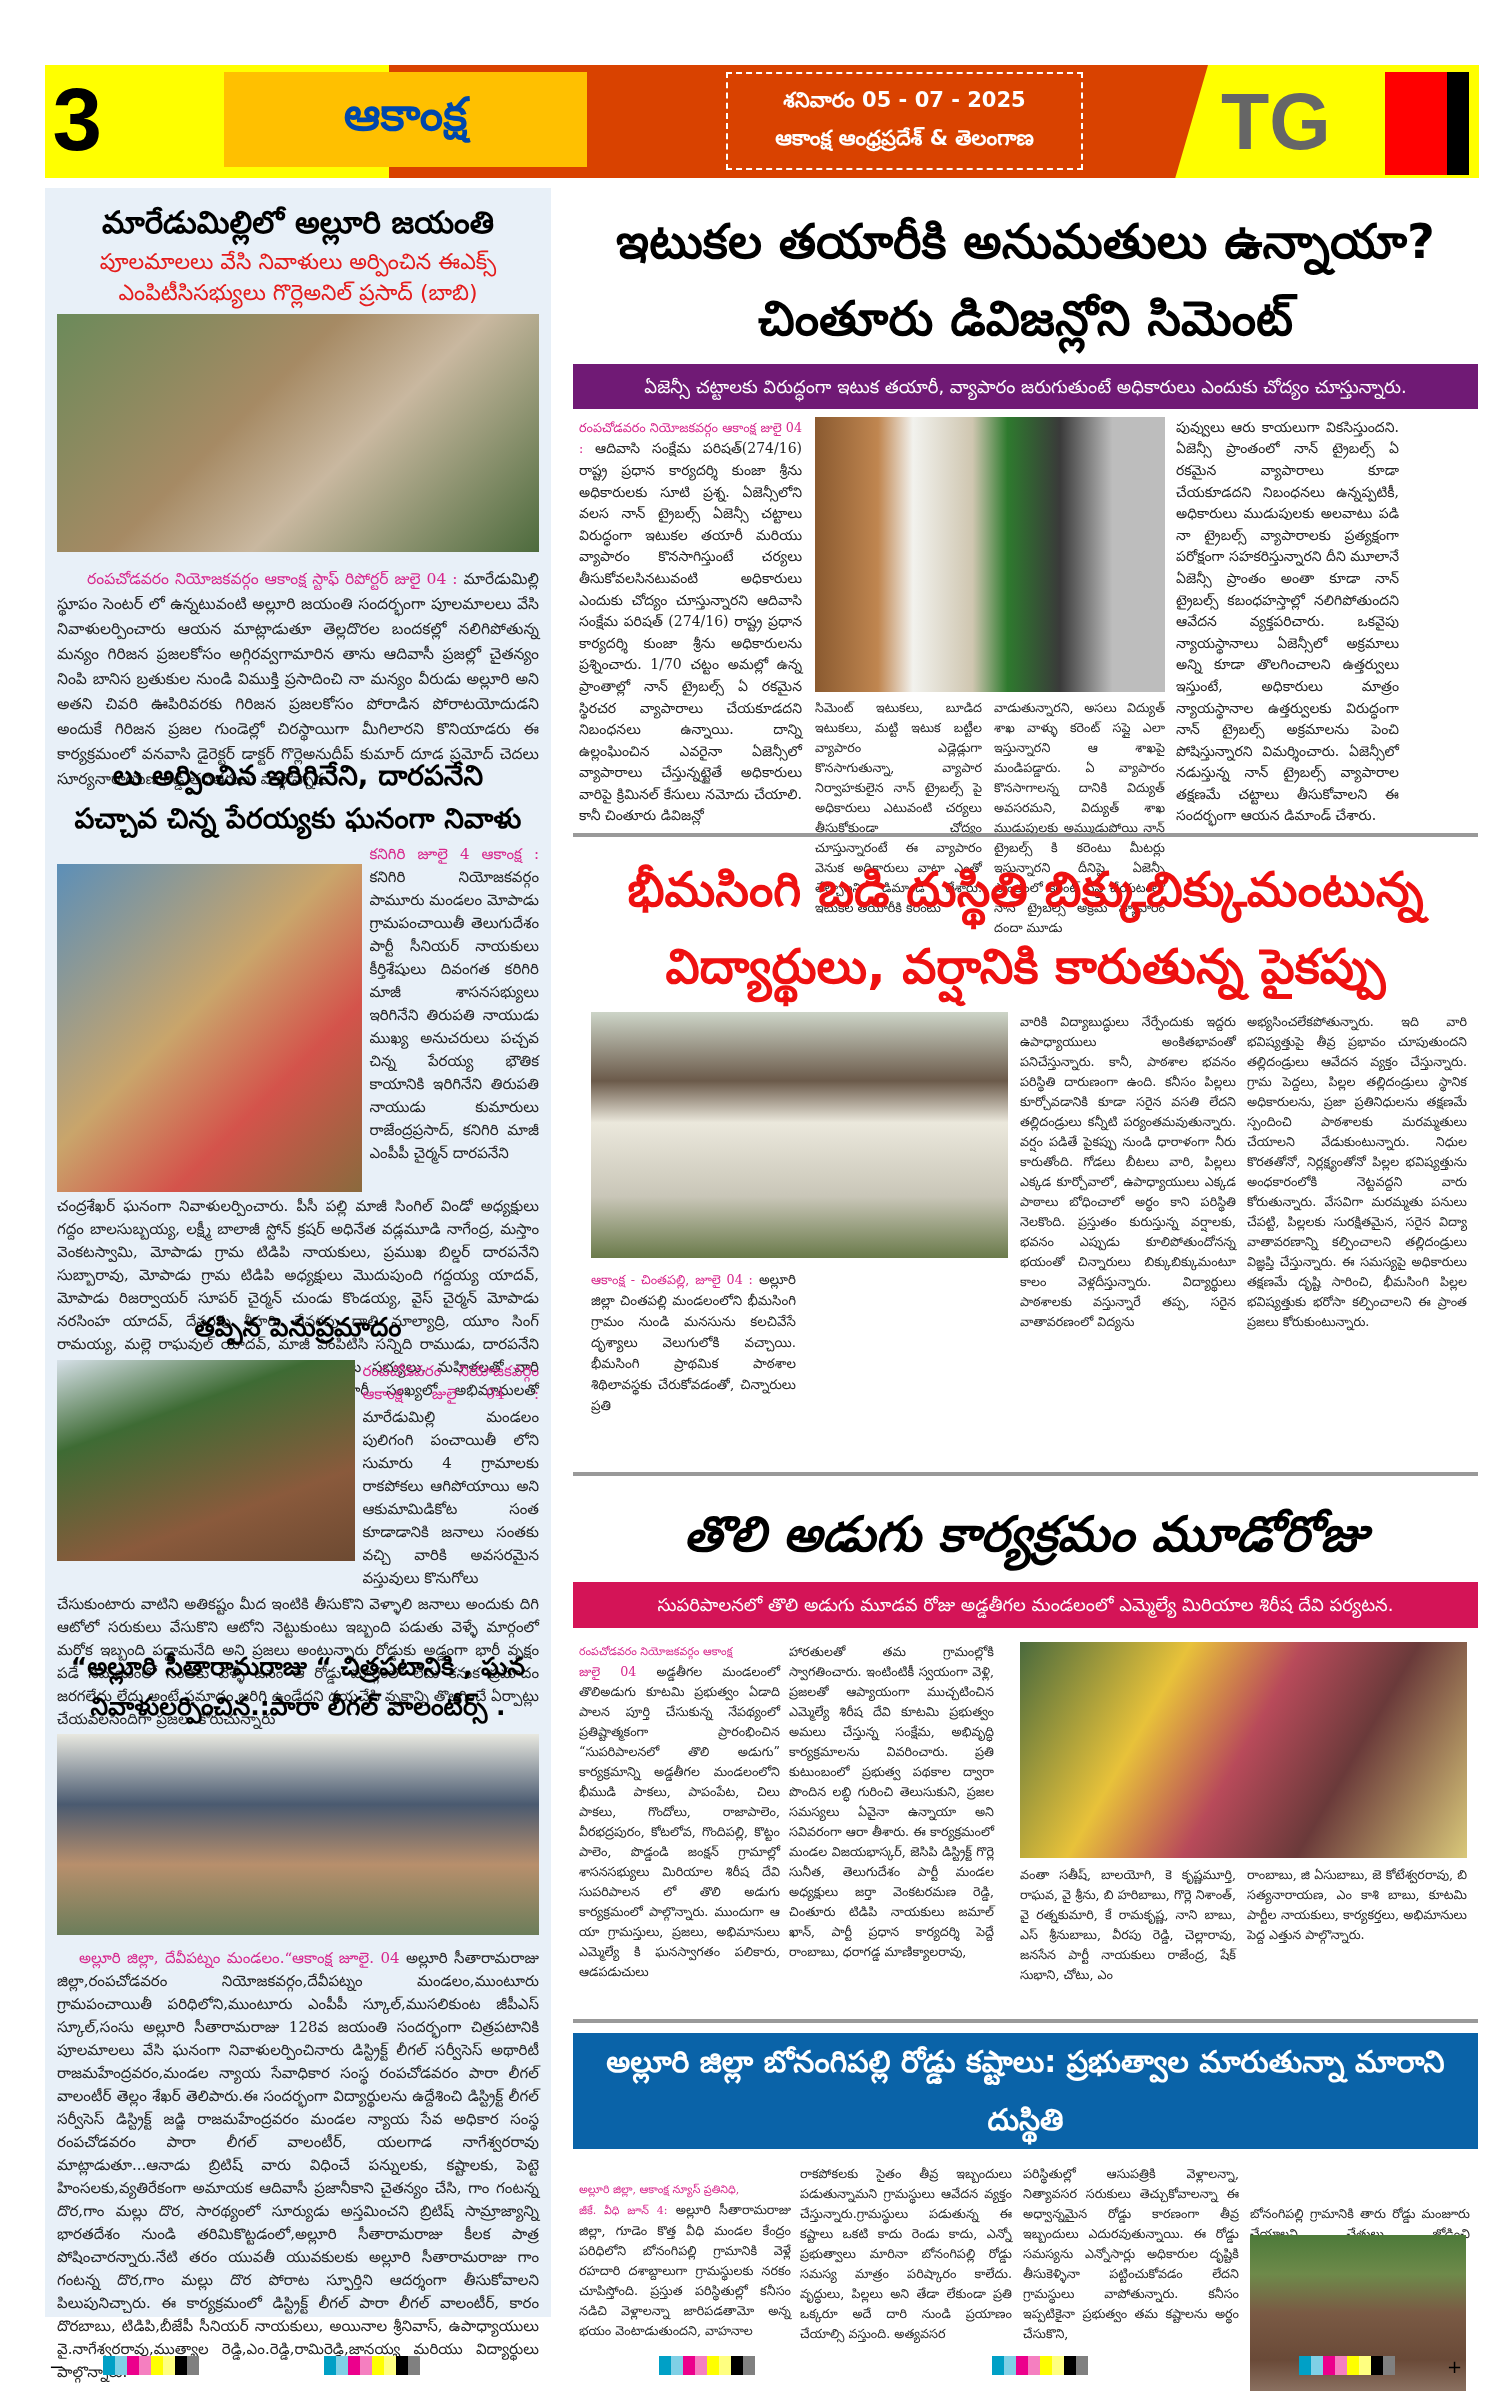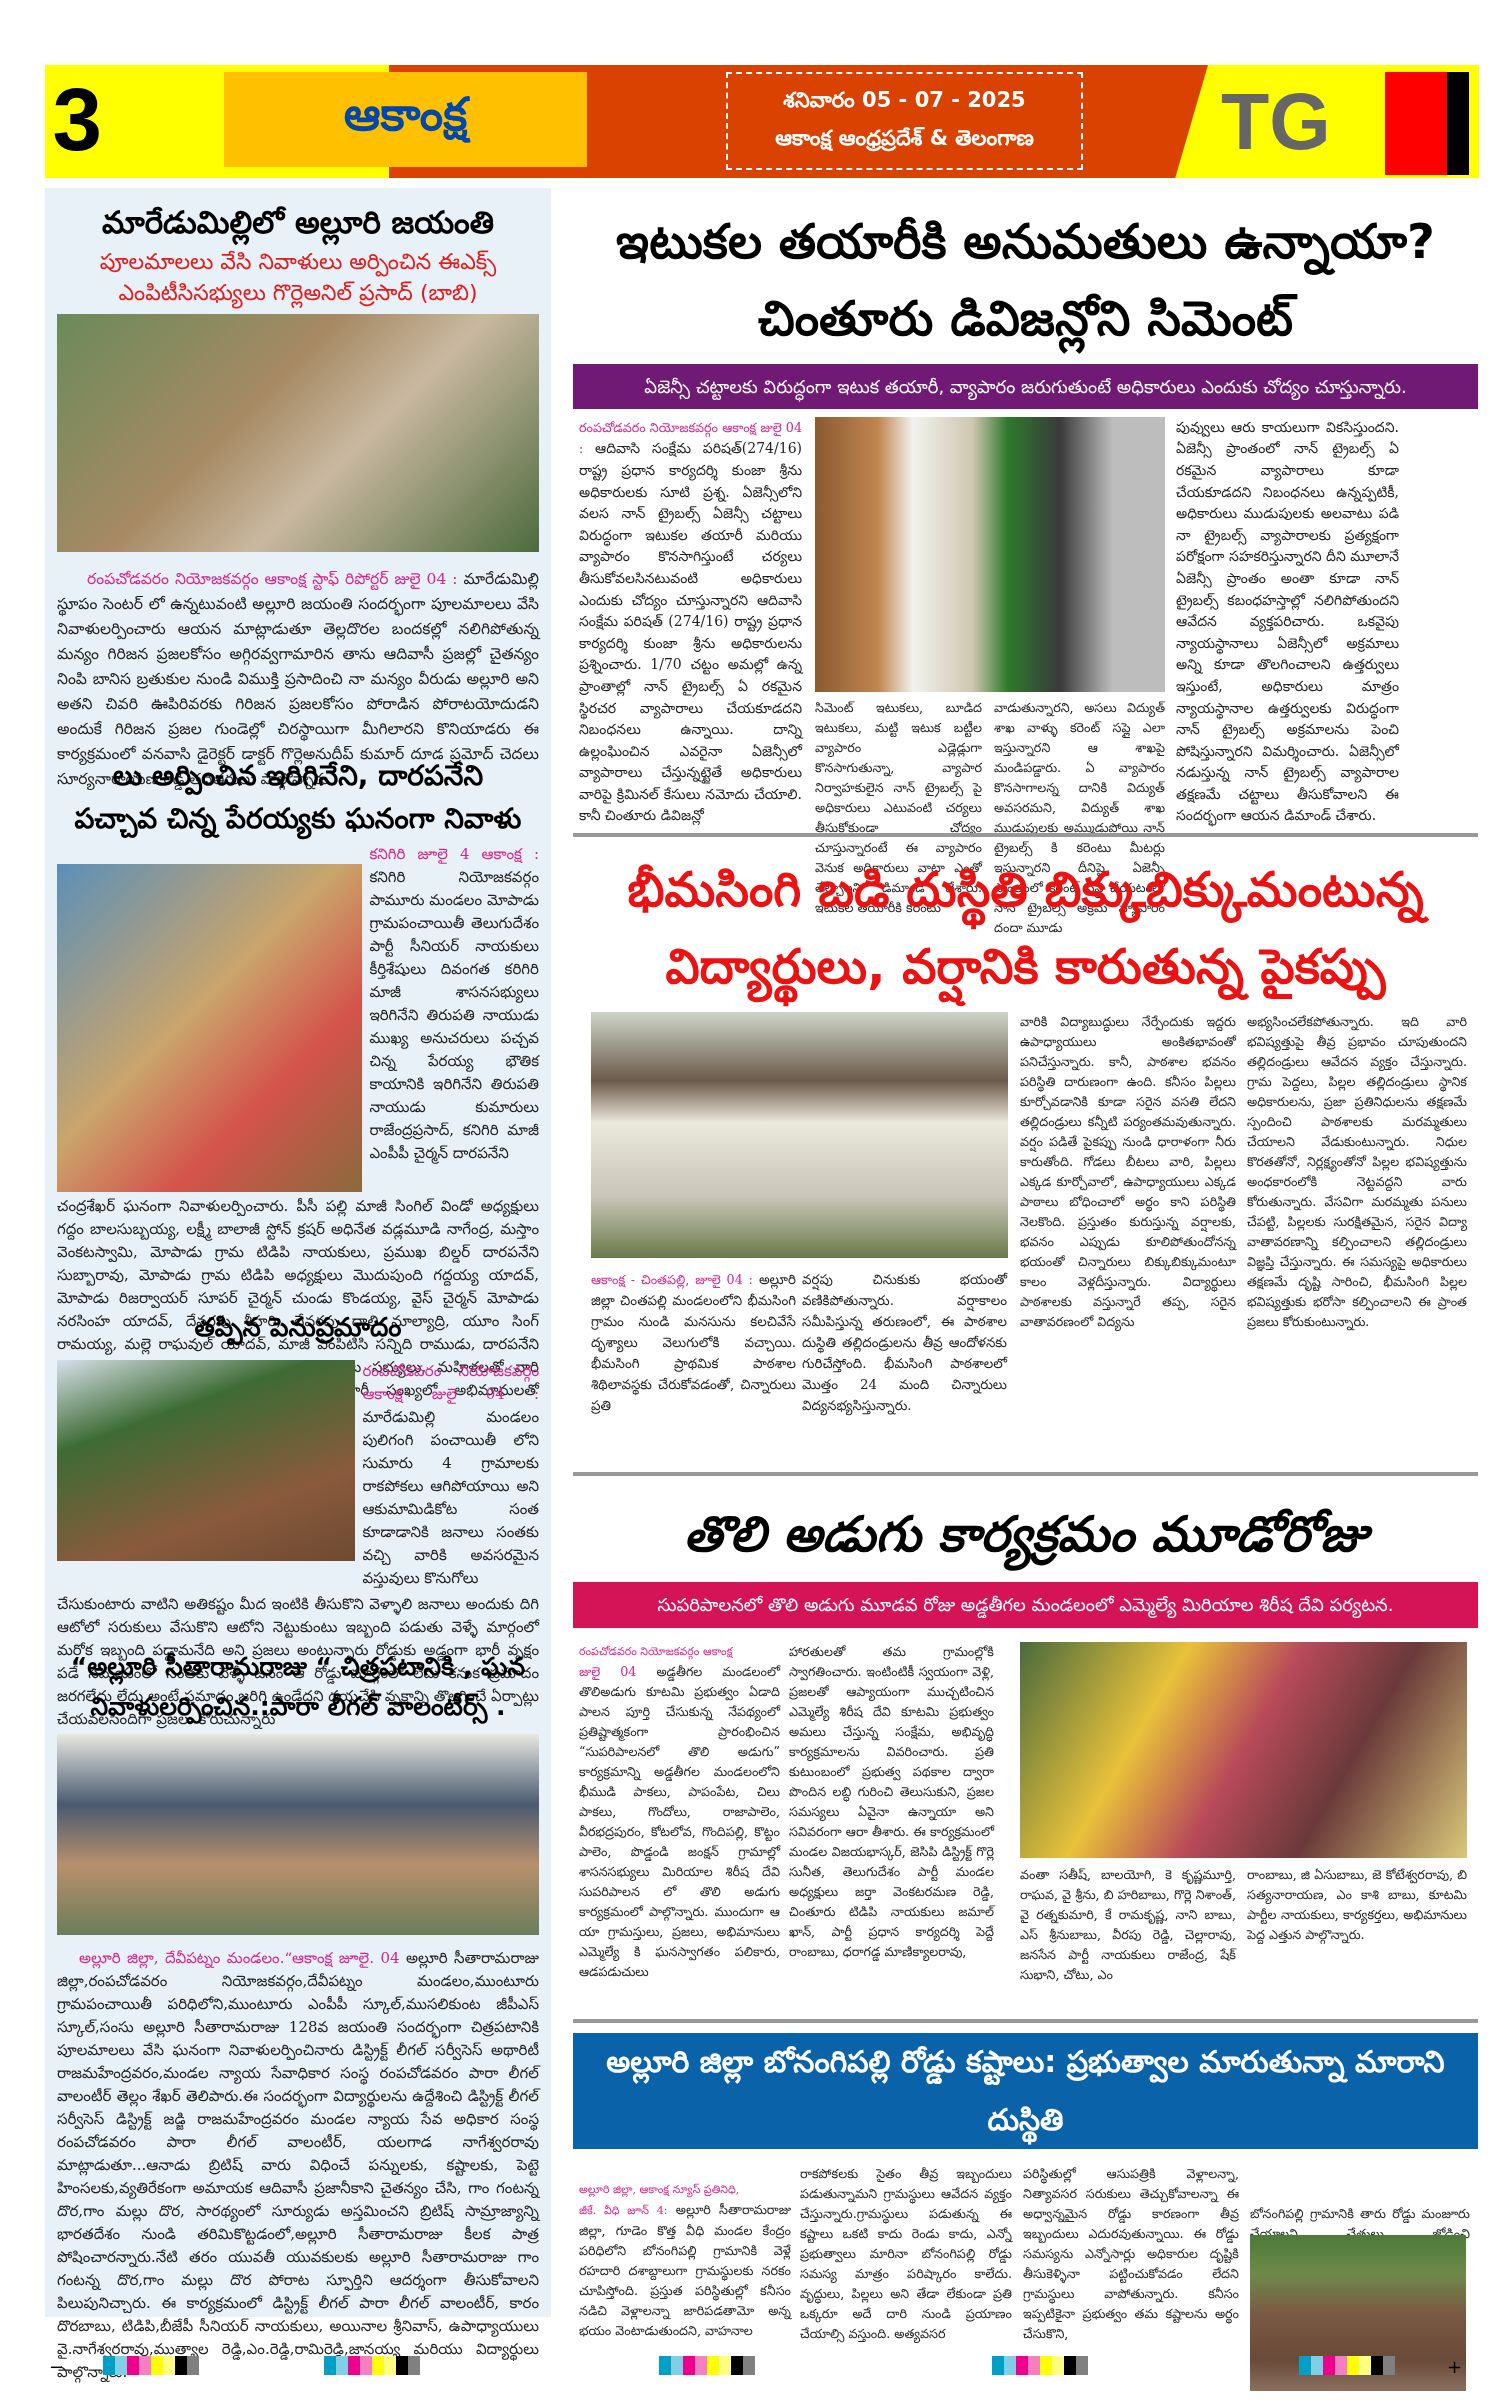--- a/index.html
+++ b/index.html
@@ -121,21 +121,20 @@
 
   <div style="position:absolute;left:0;top:663px;width:905px;">
     <div class="bighead redhead">భీమసింగి బడి దుస్థితి బిక్కుబిక్కుమంటున్న</div>
     <div class="bighead redhead">విద్యార్థులు, వర్షానికి కారుతున్న పైకప్పు</div>
     <div style="position:relative;height:447px;margin-top:7.4px;">
       <div class="photo" style="position:absolute;left:18px;top:0;width:417px;height:246px;background:linear-gradient(180deg,#cdd5c8 0%,#6b5a4a 28%,#ebe8dc 45%,#c9c6b8 75%,#6a7a4a);"></div>
       <div class="col body-text" style="left:18px;top:257px;width:205px;font-size:13.4px;line-height:21px;">
         <span class="dateline" style="font-size:12.7px;">ఆకాంక్ష - చింతపల్లి, జూలై 04 :</span>
         <span>అల్లూరి జిల్లా చింతపల్లి మండలంలోని భీమసింగి గ్రామం నుండి మనసును కలచివేసే దృశ్యాలు వెలుగులోకి వచ్చాయి. భీమసింగి ప్రాథమిక పాఠశాల శిథిలావస్థకు చేరుకోవడంతో, చిన్నారులు ప్రతి</span>
       </div>
-      <div class="col body-text" style="left:229px;top:257px;width:205px;font-size:13.4px;line-height:21px;">వర్షపు చినుకుకు భయంతో వణికిపోతున్నారు. వర్షాకాలం సమీపిస్తున్న తరుణంలో, ఈ పాఠశాల దుస్థితి తల్లిదండ్రులను తీవ్ర ఆందోళనకు గురిచేస్తోంది. భీమసింగి పాఠశాలలో మొత్తం 24 మంది చిన్నారులు విద్యనభ్యసిస్తున్నారు.</div>
       <div class="col body-text" style="left:447px;top:0;width:216px;font-size:12.7px;line-height:20px;">వారికి విద్యాబుద్ధులు నేర్పేందుకు ఇద్దరు ఉపాధ్యాయులు అంకితభావంతో పనిచేస్తున్నారు. కానీ, పాఠశాల భవనం పరిస్థితి దారుణంగా ఉంది. కనీసం పిల్లలు కూర్చోవడానికి కూడా సరైన వసతి లేదని తల్లిదండ్రులు కన్నీటి పర్యంతమవుతున్నారు. వర్షం పడితే పైకప్పు నుండి ధారాళంగా నీరు కారుతోంది. గోడలు బీటలు వారి, పిల్లలు ఎక్కడ కూర్చోవాలో, ఉపాధ్యాయులు ఎక్కడ పాఠాలు బోధించాలో అర్థం కాని పరిస్థితి నెలకొంది. ప్రస్తుతం కురుస్తున్న వర్షాలకు, భవనం ఎప్పుడు కూలిపోతుందోనన్న భయంతో చిన్నారులు బిక్కుబిక్కుమంటూ కాలం వెళ్లదీస్తున్నారు. విద్యార్థులు పాఠశాలకు వస్తున్నారే తప్ప, సరైన వాతావరణంలో విద్యను</div>
       <div class="col body-text" style="left:674px;top:0;width:220px;font-size:12.7px;line-height:20px;">అభ్యసించలేకపోతున్నారు. ఇది వారి భవిష్యత్తుపై తీవ్ర ప్రభావం చూపుతుందని తల్లిదండ్రులు ఆవేదన వ్యక్తం చేస్తున్నారు. గ్రామ పెద్దలు, పిల్లల తల్లిదండ్రులు స్థానిక అధికారులను, ప్రజా ప్రతినిధులను తక్షణమే స్పందించి పాఠశాలకు మరమ్మతులు చేయాలని వేడుకుంటున్నారు. నిధుల కొరతతోనో, నిర్లక్ష్యంతోనో పిల్లల భవిష్యత్తును అంధకారంలోకి నెట్టవద్దని వారు కోరుతున్నారు. వేసవిగా మరమ్మతు పనులు చేపట్టి, పిల్లలకు సురక్షితమైన, సరైన విద్యా వాతావరణాన్ని కల్పించాలని తల్లిదండ్రులు విజ్ఞప్తి చేస్తున్నారు. ఈ సమస్యపై అధికారులు తక్షణమే దృష్టి సారించి, భీమసింగి పిల్లల భవిష్యత్తుకు భరోసా కల్పించాలని ఈ ప్రాంత ప్రజలు కోరుకుంటున్నారు.</div>
     </div>
   </div>
 
   <div class="rule" style="left:0;top:1284px;width:905px;"></div>
 
   <div style="position:absolute;left:0;top:1310px;width:905px;">
     <div class="bighead" style="font-size:49px;line-height:74px;font-style:italic;">తొలి అడుగు కార్యక్రమం మూడోరోజు</div>
     <div class="banner-pink" style="margin-top:10.4px;">సుపరిపాలనలో తొలి అడుగు మూడవ రోజు అడ్డతీగల మండలంలో ఎమ్మెల్యే మిరియాల శిరీష దేవి పర్యటన.</div>

